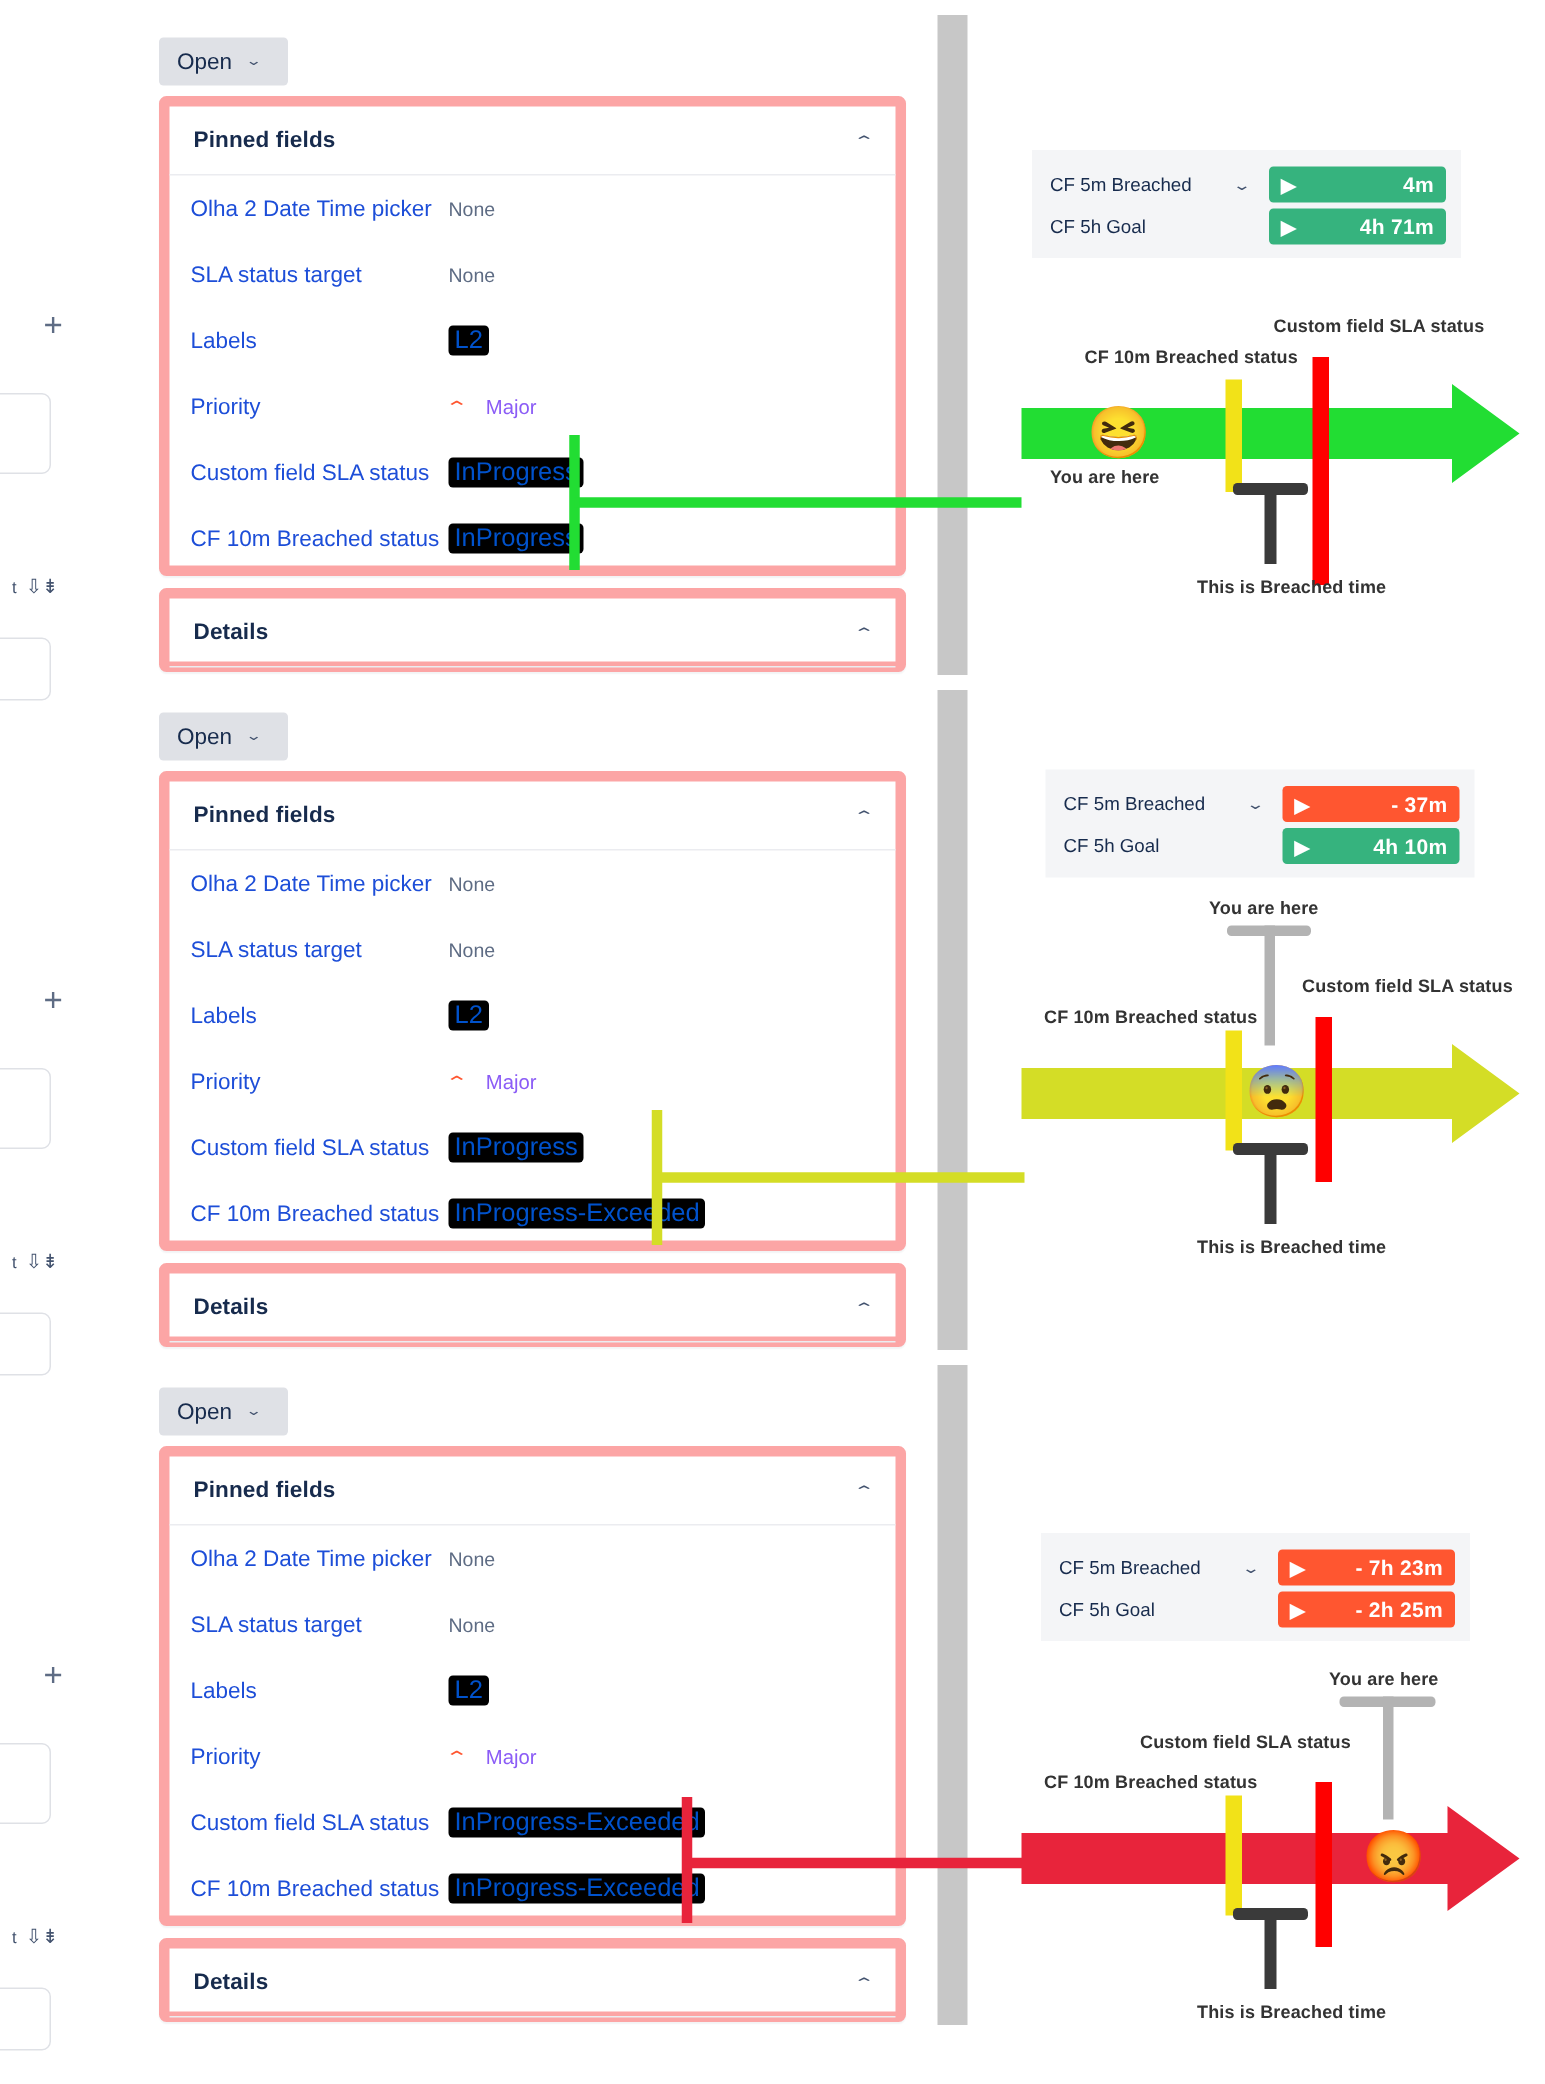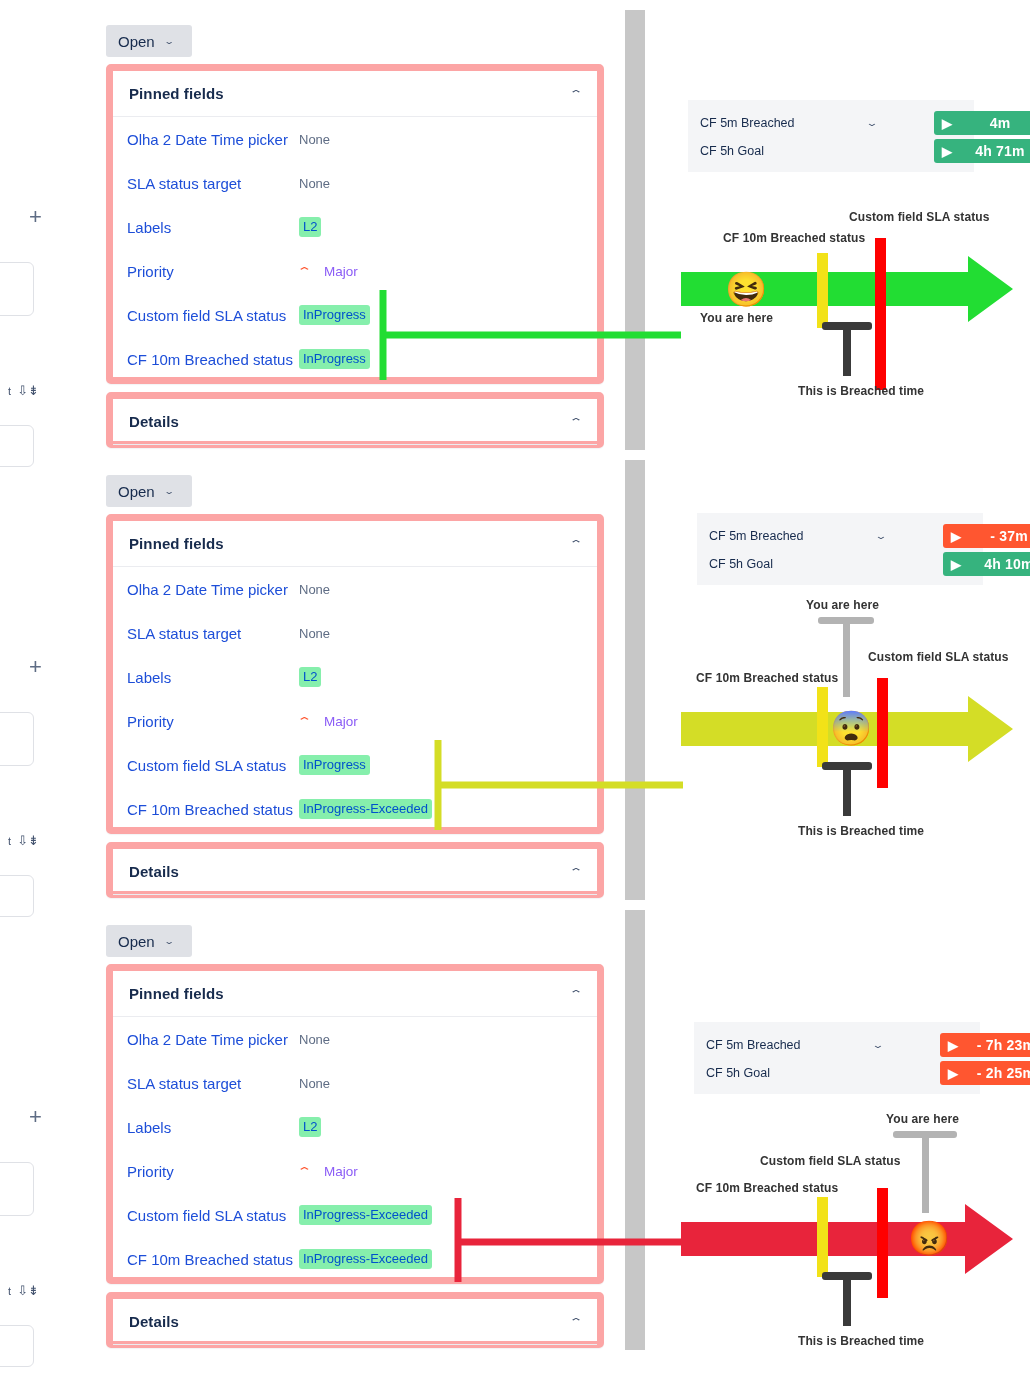--- a/index.html
+++ b/index.html
@@ -39,38 +39,38 @@
   }
   .card-title{font-size:15px;font-weight:700;color:#172B4D;letter-spacing:.1px;}
   .caret-up{font-size:12px;color:#42526E;transform:scaleX(1.5) scaleY(.8);display:inline-block;}
 
   .field-row{
     display:flex;align-items:center;height:44px;padding:0 0 0 14px;box-sizing:border-box;
   }
   .field-label{width:172px;font-size:15px;color:#1d4ed8;flex:none;}
   .field-val{font-size:13px;color:#5E6C84;display:flex;align-items:center;gap:10px;}
   .tag{
-    background:#86efac;color:#0052CC;border-radius:3px;padding:1px 4px;
-    font-size:13px;line-height:18px;display:inline-block;
+    background:#000000;color:#0052CC;border-radius:3px;padding:1px 4px;
+    font-size:17px;line-height:18px;display:inline-block;
   }
   .prio{display:flex;align-items:center;gap:14px;}
   .prio-ic{color:#FF5630;font-size:13px;transform:scaleX(1.5) scaleY(.85);display:inline-block;}
   .prio-txt{color:#8b5cf6;font-size:13.5px;}
 
   
   .sla-box{position:absolute;background:#F4F5F7;box-sizing:border-box;padding:9px 12px;}
-  .sla-row{display:flex;align-items:center;height:28px;gap:44px;}
+  .sla-row{display:flex;align-items:center;height:28px;}
   .sla-name{font-size:12.5px;color:#172B4D;width:110px;flex:none;}
   .sla-chev{width:36px;flex:none;font-size:11px;color:#42526E;transform:scaleX(1.4) scaleY(.85);display:inline-block;text-align:center;}
   .sla-badge{
     height:24px;min-width:118px;border-radius:3px;display:flex;align-items:center;
     color:#fff;font-size:14px;font-weight:700;box-sizing:border-box;padding:0 8px;
   }
   .sla-badge .play{font-size:13px;margin-right:4px;line-height:1;}
-  .sla-badge .amt{flex:1;text-align:center;letter-spacing:.2px;}
+  .sla-badge .amt{flex:1;text-align:right;letter-spacing:.2px;}
 
   
   .dtext{position:absolute;font-size:12px;font-weight:700;color:#333;white-space:nowrap;letter-spacing:.1px;}
 
   svg{position:absolute;overflow:visible;}
   .emoji{position:absolute;font-size:34px;line-height:1;}
 </style>
 </head>
 <body>
 

